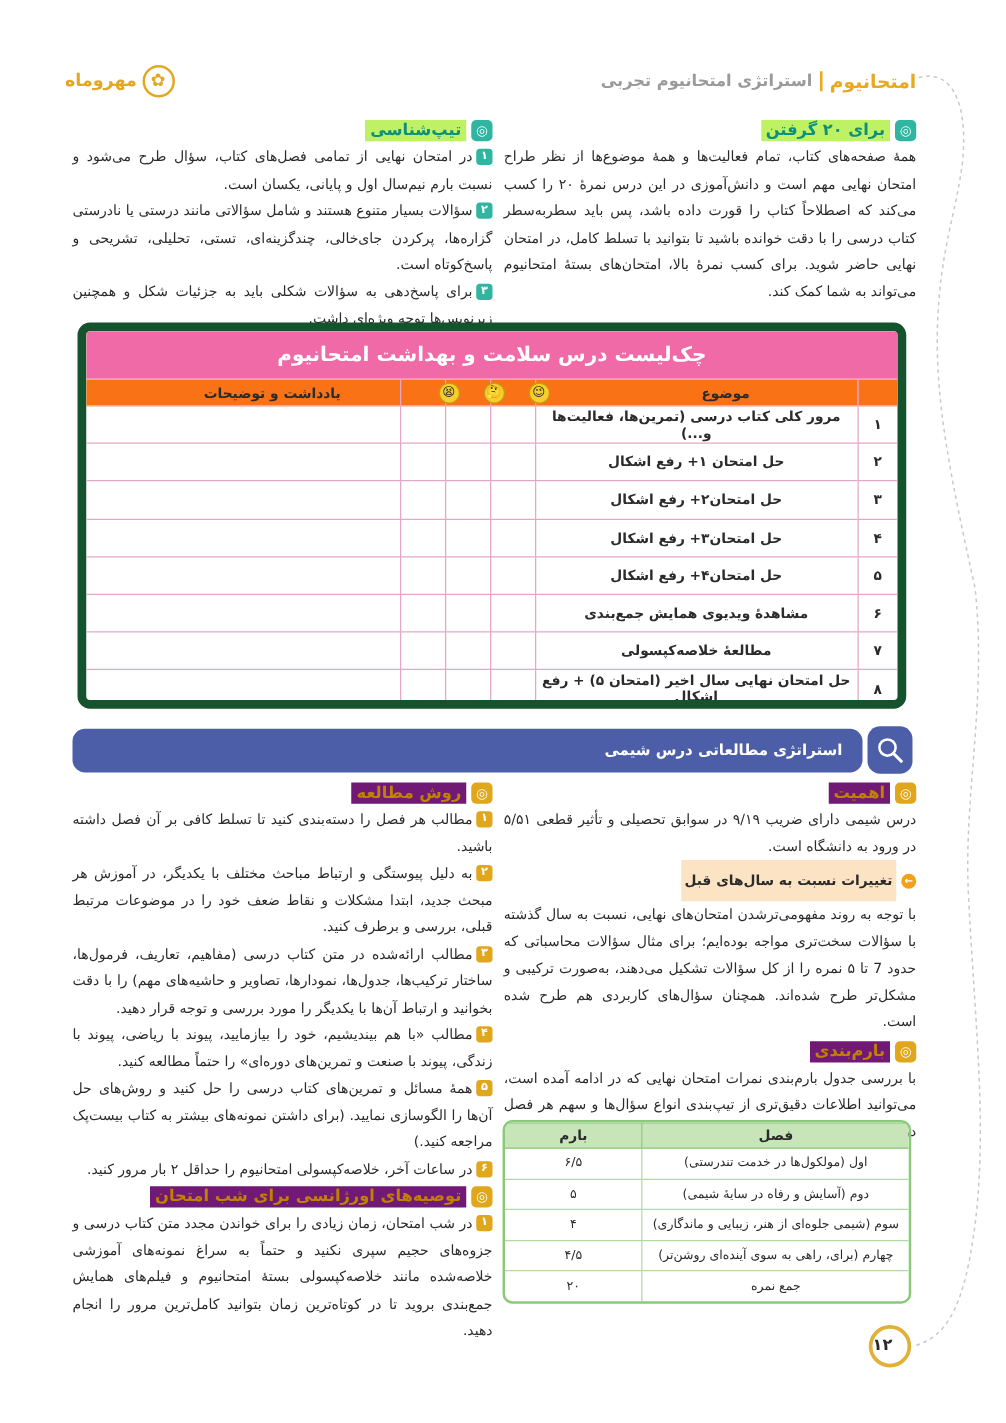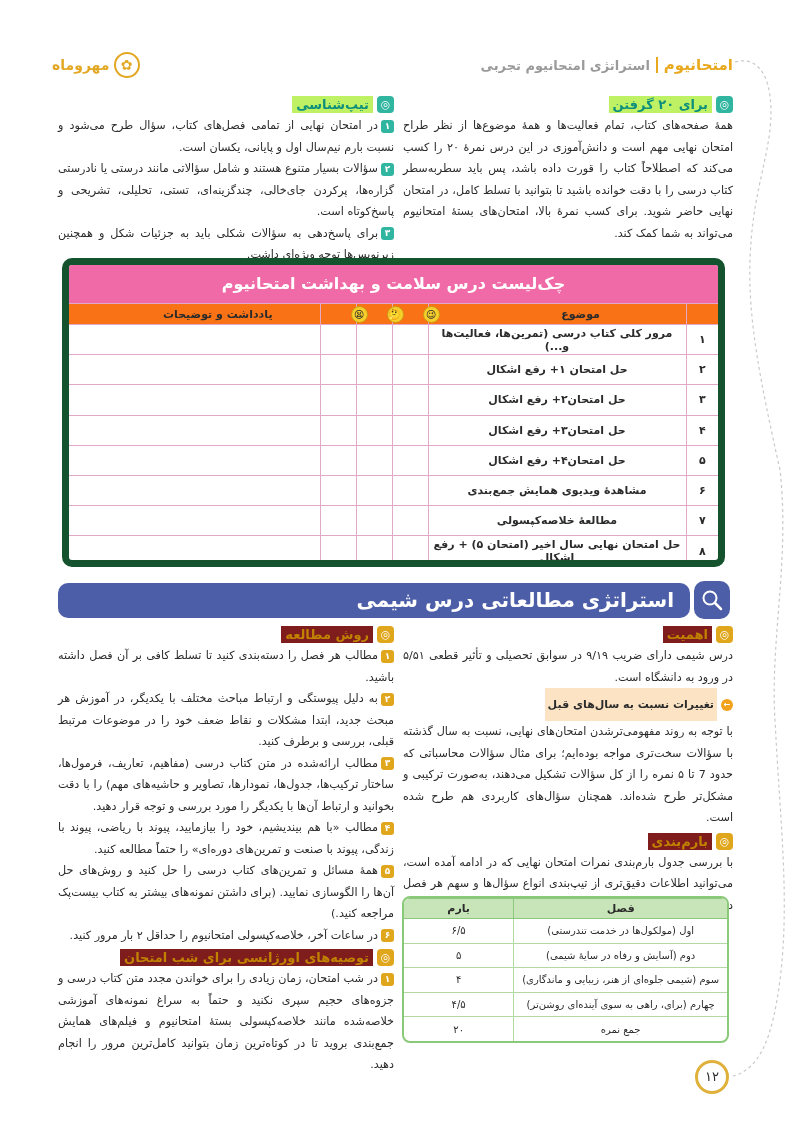--- a/index.html
+++ b/index.html
@@ -19,55 +19,55 @@
 
   .deco { position: absolute; pointer-events: none; }
 
   
   .sec-title { display: flex; align-items: center; gap: 4px; margin-bottom: 2px; }
   .sec-title .ico { width: 17px; height: 17px; border-radius: 4px; display: flex; align-items: center; justify-content: center; color: #fff; font-size: 11px; }
   .sec-title .lbl { font-weight: bold; font-size: 13px; padding: 0 4px; line-height: 17px; }
   .teal .ico { background: #2fb5a0; }
   .teal .lbl { background: #bef264; color: #0d8f7b; }
   .gold .ico { background: #e0a61c; }
-  .gold .lbl { background: #7f1d1d; color: #c18200; }
+  .gold .lbl { background: #701a75; color: #c18200; }
 
   .para { font-size: 11.2px; line-height: 21.5px; text-align: justify; color: #2b2b2b; }
   .num { display: inline-block; width: 13px; height: 13px; border-radius: 3px; color: #fff; font-size: 9px; font-weight: bold; text-align: center; line-height: 13px; margin-left: 3px; vertical-align: middle; }
   .teal-n { background: #2fb5a0; }
   .gold-n { background: #e0a61c; }
 
   
   .chk { position: absolute; top: 258px; left: 62px; width: 663px; height: 309px; border: 7px solid #14532d; border-radius: 10px; overflow: hidden; background: #fff; }
   .chk .title { height: 38px; background: #ef6aa6; color: #fff; text-align: center; font-weight: bold; font-size: 16px; line-height: 38px; }
   .chk table { width: 100%; border-collapse: collapse; table-layout: fixed; }
   .chk th, .chk td { border: 1px solid #e3a7c7; font-size: 11px; text-align: center; }
   .chk th { background: #f97316; height: 21px; font-weight: bold; padding-left: 47px; }
   .chk td { height: 30.2px; font-weight: bold; }
   .chk tr:last-child td { border-bottom: none; }
   .chk td:first-child, .chk th:first-child { border-right: none; }
   .chk td:last-child, .chk th:last-child { border-left: none; }
   .emoji { display: inline-block; width: 17px; height: 17px; border-radius: 50%; background: #f7cf2c; border: 1px solid #c89a13; font-size: 10px; line-height: 15px; }
 
   
   .banner { position: absolute; top: 581px; left: 58px; width: 672px; height: 38px; }
-  .banner .bar { position: absolute; right: 40px; left: 0; top: 2px; height: 35px; background: #4d5ea8; border-radius: 10px; color: #fff; font-weight: bold; font-size: 20px; line-height: 35px; padding-right: 16px; }
+  .banner .bar { position: absolute; right: 40px; left: 0; top: 2px; height: 35px; background: #4d5ea8; border-radius: 10px; color: #fff; font-weight: bold; font-size: 12px; line-height: 35px; padding-right: 16px; }
   .banner .icobox { position: absolute; right: 0; top: 0; width: 36px; height: 38px; border-radius: 10px; background: #4d5ea8; display: flex; align-items: center; justify-content: center; }
 
   
   .score { position: absolute; top: 896px; left: 402px; width: 327px; border: 2px solid #8bc97a; border-radius: 8px; overflow: hidden; }
   .score table { width: 100%; border-collapse: collapse; table-layout: fixed; }
   .score th { background: #c7e5b8; font-size: 11px; height: 20px; font-weight: bold; border: 1px solid #8bc97a; }
   .score td { font-size: 10px; height: 24.5px; text-align: center; border: 1px solid #b3d9a3; }
   .score tr:last-child td { border-bottom: none; }
   .score td:first-child, .score th:first-child { border-right: none; }
   .score td:last-child, .score th:last-child { border-left: none; }
   .score th:first-child, .score td:first-child { width: 66%; }
 
-  .pgnum { position: absolute; left: 695px; top: 1060px; width: 34px; height: 34px; border-radius: 50%; border: 3px solid #e0b13a; font-weight: normal; font-size: 13px; text-align: center; line-height: 28px; }
+  .pgnum { position: absolute; left: 695px; top: 1060px; width: 34px; height: 34px; border-radius: 50%; border: 3px solid #e0b13a; font-weight: bold; font-size: 13px; text-align: left; line-height: 28px; }
 
   .subhead { display: flex; align-items: center; gap: 4px; font-size: 11px; font-weight: bold; }
   .subhead .arr { width: 12px; height: 12px; border-radius: 50%; background: #f2a21a; color: #fff; font-size: 8px; line-height: 12px; text-align: center; }
   .subhead .t { background: #fbe3c4; padding: 10px 3px; }
 </style>
 </head>
 <body>
 
 <svg class="deco" width="805" height="1138" style="left:0;top:0">
   <path d="M735 62 C 760 55, 775 80, 770 130 C 765 170, 752 200, 750 260 C 748 320, 760 380, 780 470 C 790 560, 770 640, 775 720 C 780 820, 790 900, 780 980 C 772 1040, 760 1070, 730 1077" fill="none" stroke="#c9c9c9" stroke-width="1.2" stroke-dasharray="3 3"></path>

